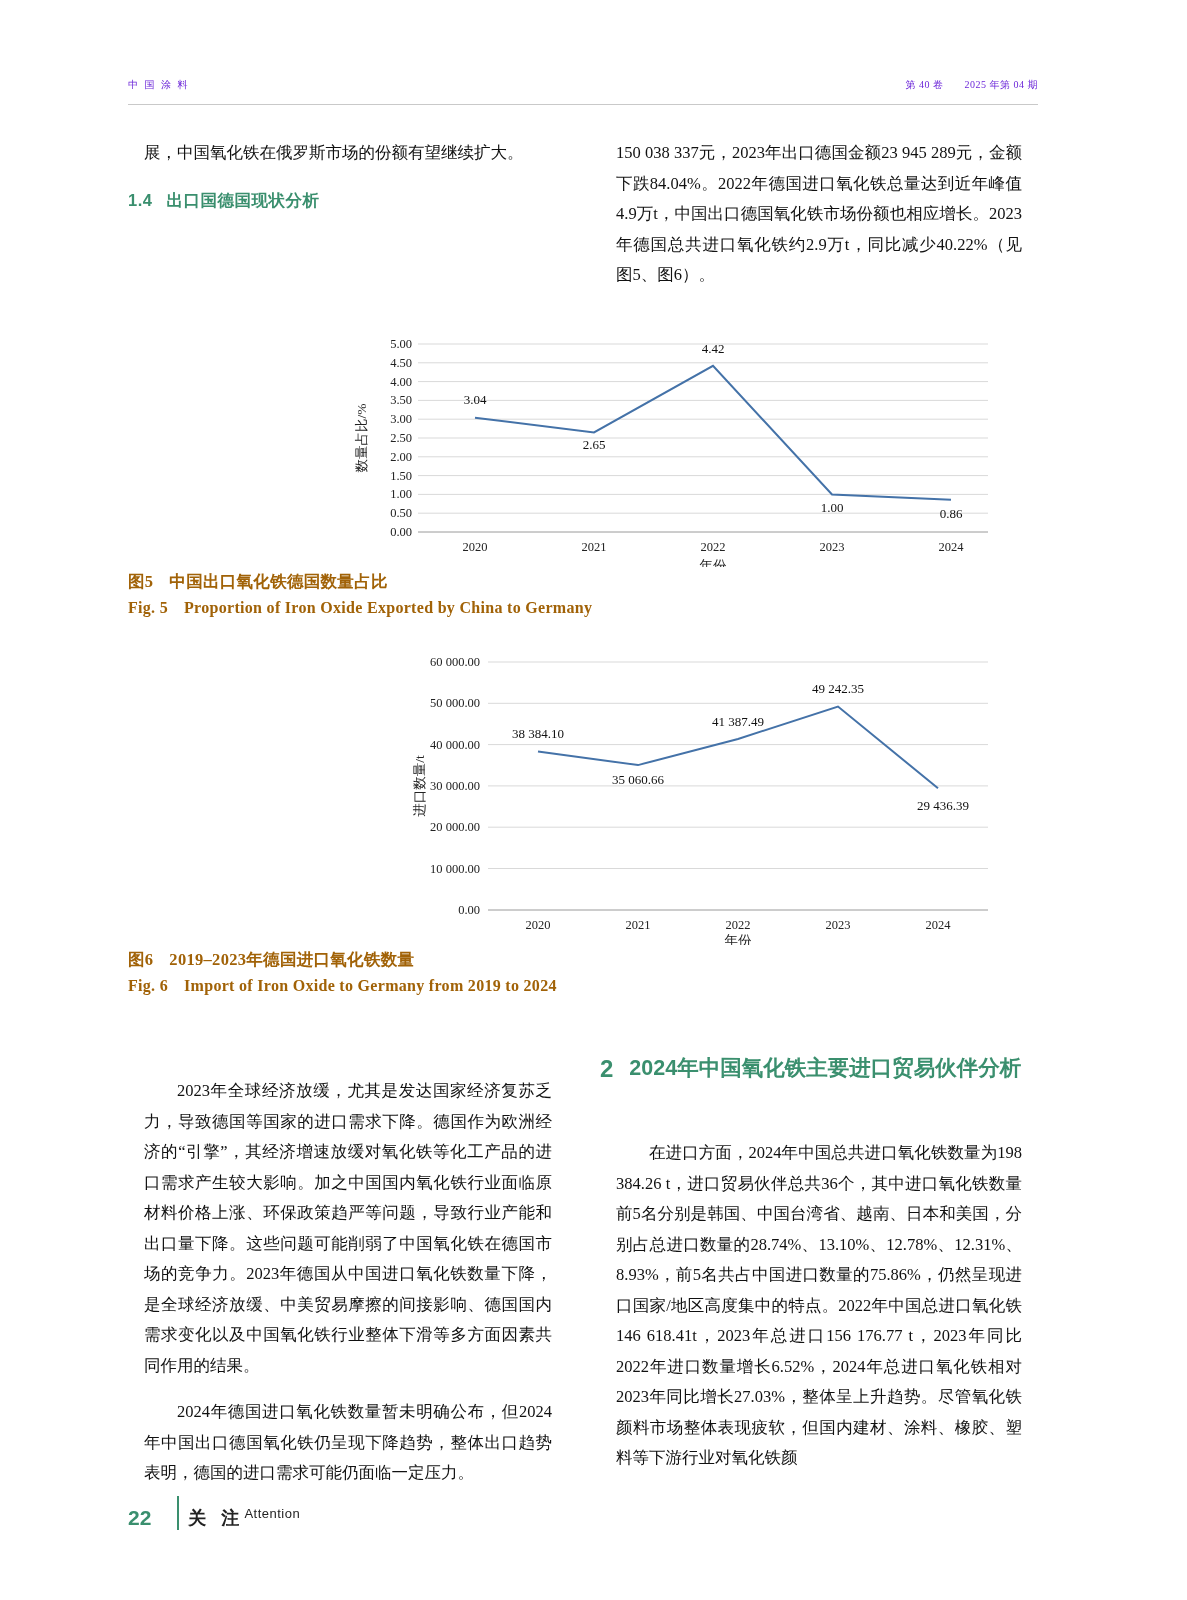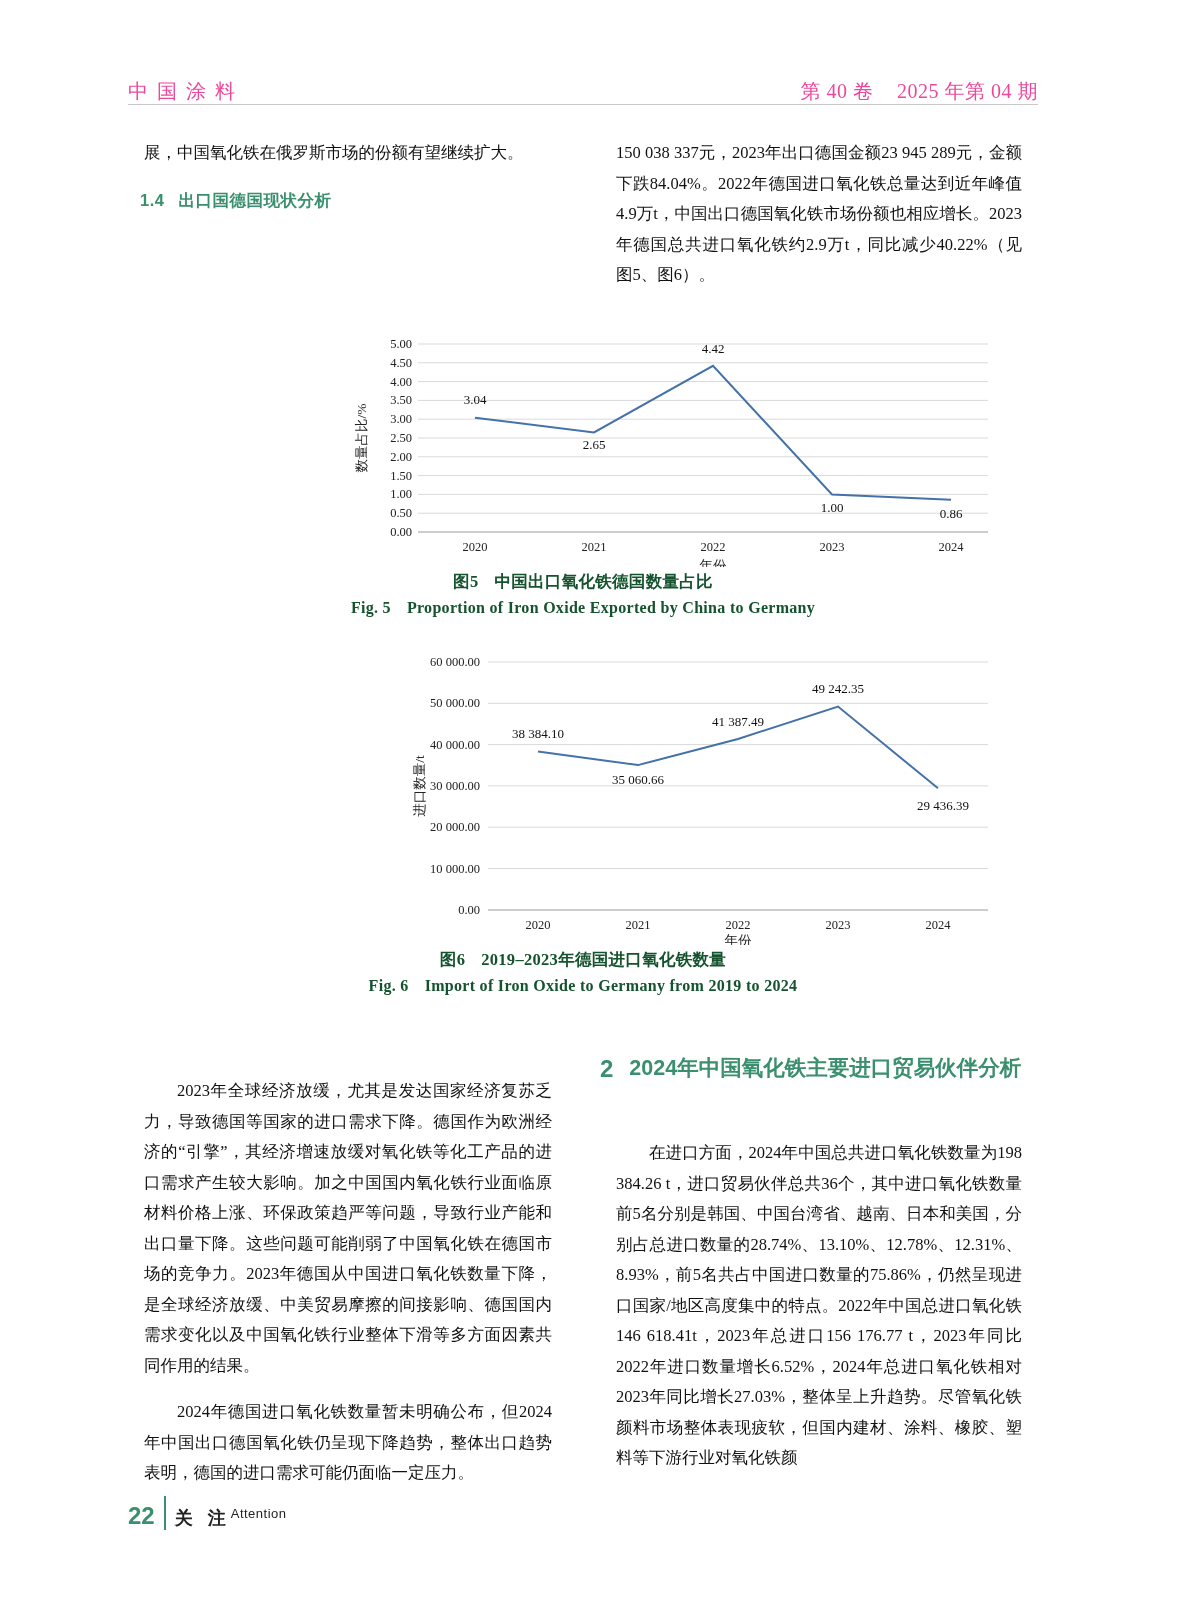--- a/index.html
+++ b/index.html
@@ -10,21 +10,21 @@
     color:#1a1a1a;
     position:relative;
     overflow:hidden;
   }
   .page{position:relative;width:1187px;height:1600px;}
 
   
   .header{
     position:absolute;left:128px;top:78px;width:910px;
     display:flex;justify-content:space-between;align-items:flex-end;
-    font-size:20px;color:#ec4899;letter-spacing:2px;
+    font-size:10px;color:#6d28d9;letter-spacing:2px;
   }
   .header .right{letter-spacing:0.5px;}
   .header .right span{margin-left:18px;}
   .header-rule{
     position:absolute;left:128px;top:104px;width:910px;height:1px;background:#c9c9c9;
   }
 
   
   .col{
     position:absolute;
@@ -39,21 +39,21 @@
   .colR-top{left:600px;top:122px;width:438px;}
 
   .sec-head{
     color:#3a8f6e;
     font-family:"Liberation Sans", sans-serif;
     font-weight:bold;
     font-size:16.5px;
     margin:2px 0 2px 0;
     letter-spacing:0.5px;
   }
-  .sec-head .num{margin-right:14px;margin-left:12px;}
+  .sec-head .num{margin-right:14px;}
 
   
   .big-head{
     position:absolute;left:600px;top:1052px;width:440px;
     display:flex;align-items:flex-start;
     color:#3a8f6e;
     font-family:"Liberation Sans", sans-serif;
     font-weight:bold;
     font-size:21.5px;
     line-height:33px;
@@ -63,47 +63,47 @@
   .colL-bot{left:128px;top:1060px;width:440px;}
   .colR-bot{left:600px;top:1122px;width:438px;}
 
   
   .figure{position:absolute;left:128px;width:910px;}
   .fig5{top:322px;}
   .fig6{top:640px;}
 
   .chart-box{position:relative;width:910px;}
   .cap{
-    text-align:center;
+    text-align:left;
     font-family:"Liberation Serif", serif;
     font-weight:bold;
     font-size:16.5px;
-    color:#14532d;
+    color:#a16207;
     margin-top:4px;
     letter-spacing:0.3px;
   }
   .cap .cn-num{margin-right:16px;}
   .cap2{font-size:16px;margin-top:6px;}
   .cap2 .en-num{margin-right:16px;}
 
   svg{display:block;}
   .axis-label{font-family:"Liberation Serif", serif;font-size:13.5px;fill:#222;}
   .tick{font-family:"Liberation Serif", serif;font-size:12.5px;fill:#222;}
   .dlabel{font-family:"Liberation Serif", serif;font-size:13px;fill:#111;}
   .gridline{stroke:#d9d9d9;stroke-width:1;}
   .axisline{stroke:#9a9a9a;stroke-width:1;}
   .series{fill:none;stroke:#4472a8;stroke-width:2;}
 
   
   .footer{
     position:absolute;left:128px;bottom:70px;display:flex;align-items:flex-end;
   }
   .footer .pagenum{
-    color:#3a8f6e;font-family:"Liberation Sans", sans-serif;font-weight:bold;font-size:24px;
-    margin-right:9px;
+    color:#3a8f6e;font-family:"Liberation Sans", sans-serif;font-weight:bold;font-size:21px;
+    margin-right:26px;
   }
   .footer .bar{width:2px;height:34px;background:#3a8f6e;margin-right:9px;}
   .footer .ftxt{display:flex;flex-direction:row;}
   .footer .ftop{font-family:"Liberation Sans", sans-serif;font-weight:bold;font-size:18px;color:#222;letter-spacing:5px;}
   .footer .fbot{font-family:"Liberation Sans", sans-serif;font-size:13px;color:#222;letter-spacing:0.5px;}
 </style>
 </head>
 <body>
 
 <div class="page">

